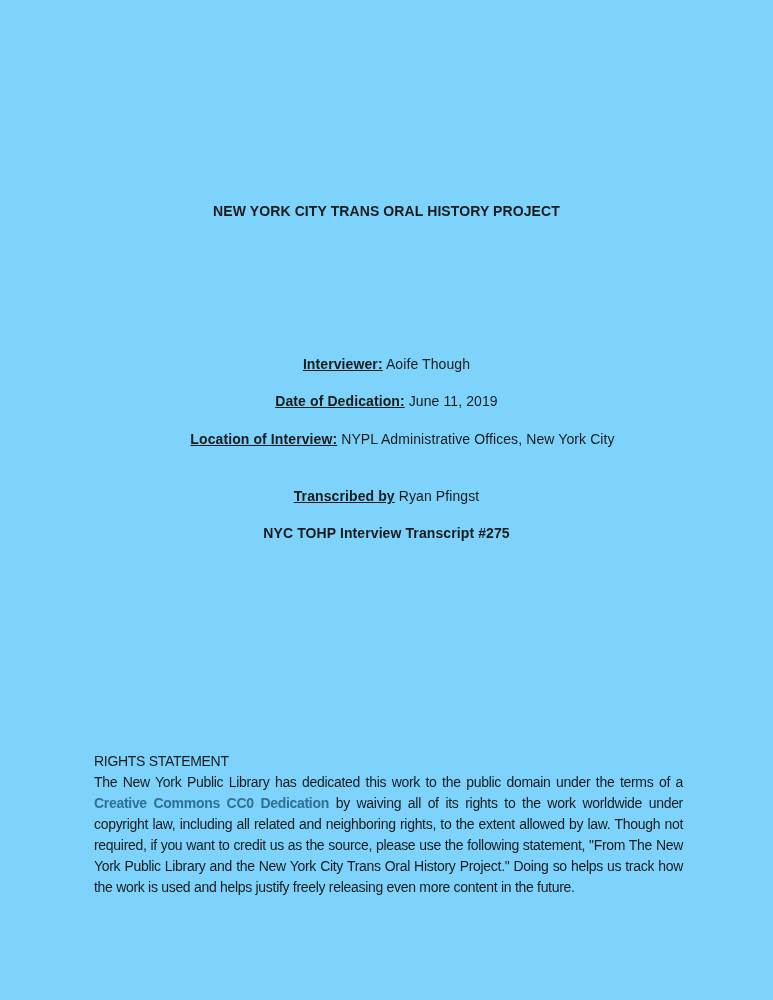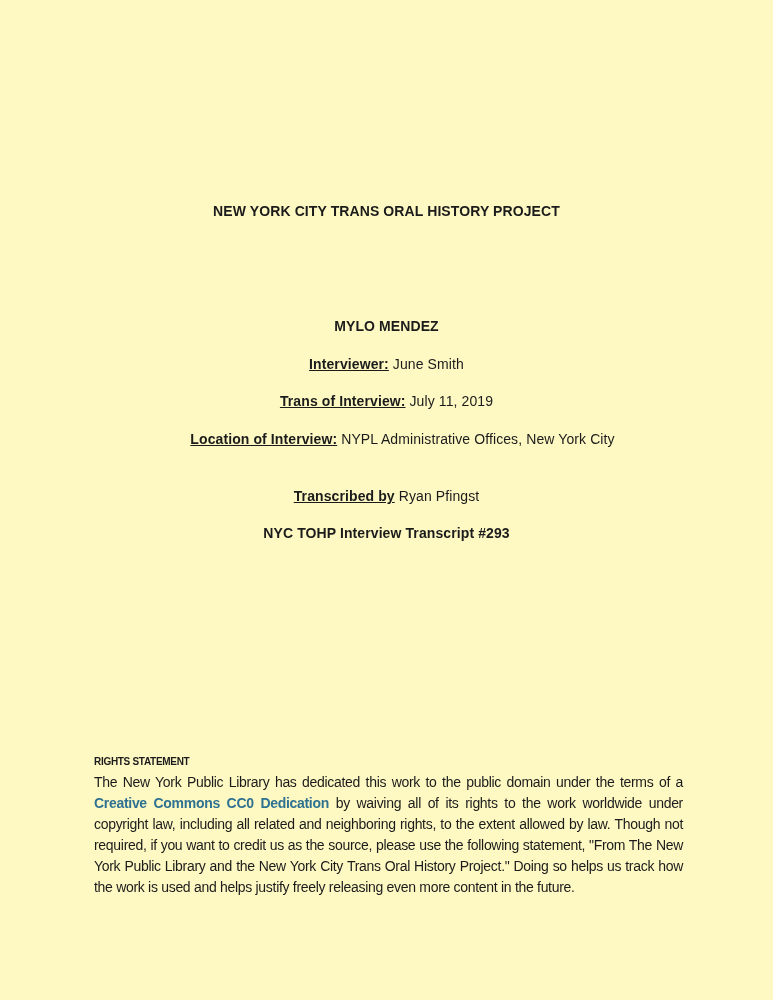--- a/index.html
+++ b/index.html
@@ -33,60 +33,59 @@
   .rights {
     position: absolute;
     top: 751px;
     left: 94px;
     width: 589px;
     font-size: 14px;
     line-height: 21px;
     letter-spacing: -0.3px;
   }
   .rights-heading {
-    font-weight: 700;
-    font-size: 10px;
+    font-weight: 400;
+    font-size: 14px;
     line-height: 21px;
   }
   .rights-text {
     text-align: justify;
   }
   .cc-link {
     text-decoration: none;
     cursor: pointer;
     font-weight: bold;
   }
 </style>
 </head>
 <body>
 
-<div class="page" style="color: rgb(27, 27, 27); background: #fef9c3;">
+<div class="page" style="color: rgb(27, 27, 27); background: #7dd3fc;">
 
   <div class="center-line project-title">NEW YORK CITY TRANS ORAL HISTORY PROJECT</div>
 
 
-  <div class="center-line interviewee">MYLO MENDEZ</div>
 
   <div class="center-line field-interviewer">
-    <span class="bold">Interviewer:</span><span> June Smith</span>
+    <span class="bold">Interviewer:</span><span> Aoife Though</span>
   </div>
 
   <div class="center-line field-date">
-    <span class="bold">Trans of Interview:</span><span> July 11, 2019</span>
+    <span class="bold">Date of Dedication:</span><span> June 11, 2019</span>
   </div>
 
   <div class="center-line field-location">
     <span class="bold">Location of Interview:</span><span> NYPL Administrative Offices, New York City</span>
   </div>
 
   <div class="center-line field-transcriber">
     <span class="bold">Transcribed by</span><span> Ryan Pfingst</span>
   </div>
 
-  <div class="center-line transcript-number">NYC TOHP Interview Transcript #293</div>
+  <div class="center-line transcript-number">NYC TOHP Interview Transcript #275</div>
 
   <div class="rights">
     <div class="rights-heading">RIGHTS STATEMENT</div>
     <div class="rights-text">
       <span>The New York Public Library has dedicated this work to the public domain under the terms of a </span><a class="cc-link" style="color: rgb(46, 113, 145);">Creative Commons CC0 Dedication</a><span> by waiving all of its rights to the work worldwide under copyright law, including all related and neighboring rights, to the extent allowed by law. Though not required, if you want to credit us as the source, please use the following statement, "From The New York Public Library and the New York City Trans Oral History Project." Doing so helps us track how the work is used and helps justify freely releasing even more content in the future.</span>
     </div>
   </div>
 
 </div>
 

